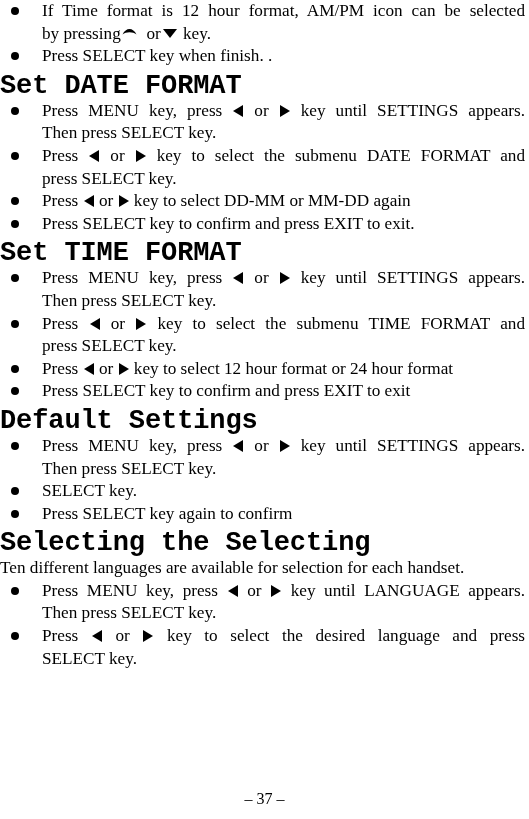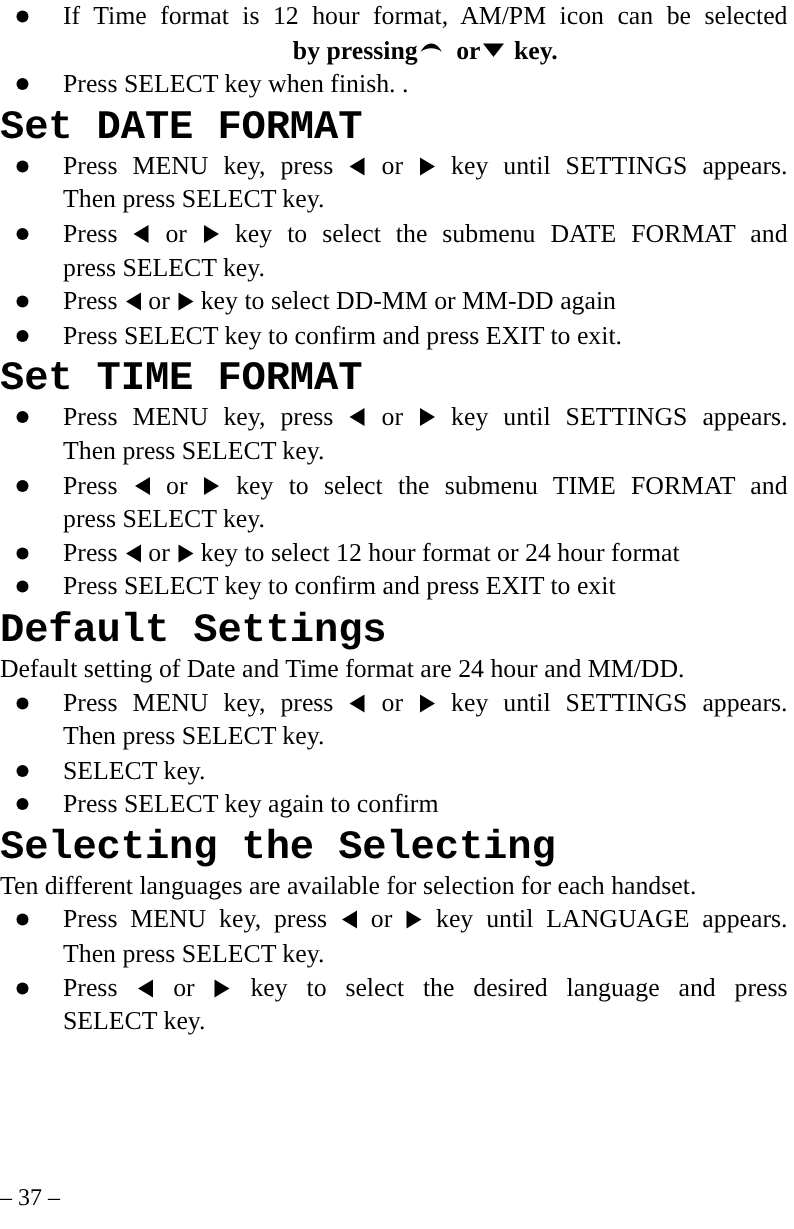--- a/index.html
+++ b/index.html
@@ -88,22 +88,21 @@
     display: block;
     text-align: left;
   }
   ul.bullets > li .line-just {
     display: block;
     text-align: justify;
     text-align-last: justify;
   }
   ul.bullets > li .line-flow {
     display: block;
-    text-align: center;
-    font-weight: bold;
+    text-align: left;
   }
 
   
   .glyph {
     display: inline-block;
     vertical-align: baseline;
     position: relative;
   }
   .arrow-left, .arrow-right {
     width: 0;
@@ -149,20 +148,21 @@
     position: relative;
   }
   .vm-icon svg { display: block; }
 
   
   .footer {
     position: absolute;
     left: 0;
     bottom: 11px;
     width: 529px;
+    text-align: center;
     font-size: 16px;
     line-height: 18px;
     font-family: "Liberation Serif", "DejaVu Serif", serif;
   }
 </style>
 </head>
 <body>
 
 <div class="page">
   <div class="content">
@@ -243,21 +243,20 @@
           <span class="glyph arrow-right"></span>
           <span>key to select 12 hour format or 24 hour format</span></span>
       </li>
       <li>
         <span class="bullet-mark"></span>
         <span class="line-last"><span>Press SELECT key to confirm and press EXIT to exit</span></span>
       </li>
     </ul>
 
     <h2 class="section-heading">Default Settings</h2>
-    <p class="plain">Default setting of Date and Time format are 24 hour and MM/DD.</p>
     <ul class="bullets">
       <li>
         <span class="bullet-mark"></span>
         <span class="line-just"><span>Press MENU key, press</span>
           <span class="glyph arrow-left"></span>
           <span>or</span>
           <span class="glyph arrow-right"></span>
           <span>key until SETTINGS appears.</span></span>
         <span class="line-last"><span>Then press SELECT key.</span></span>
       </li>

